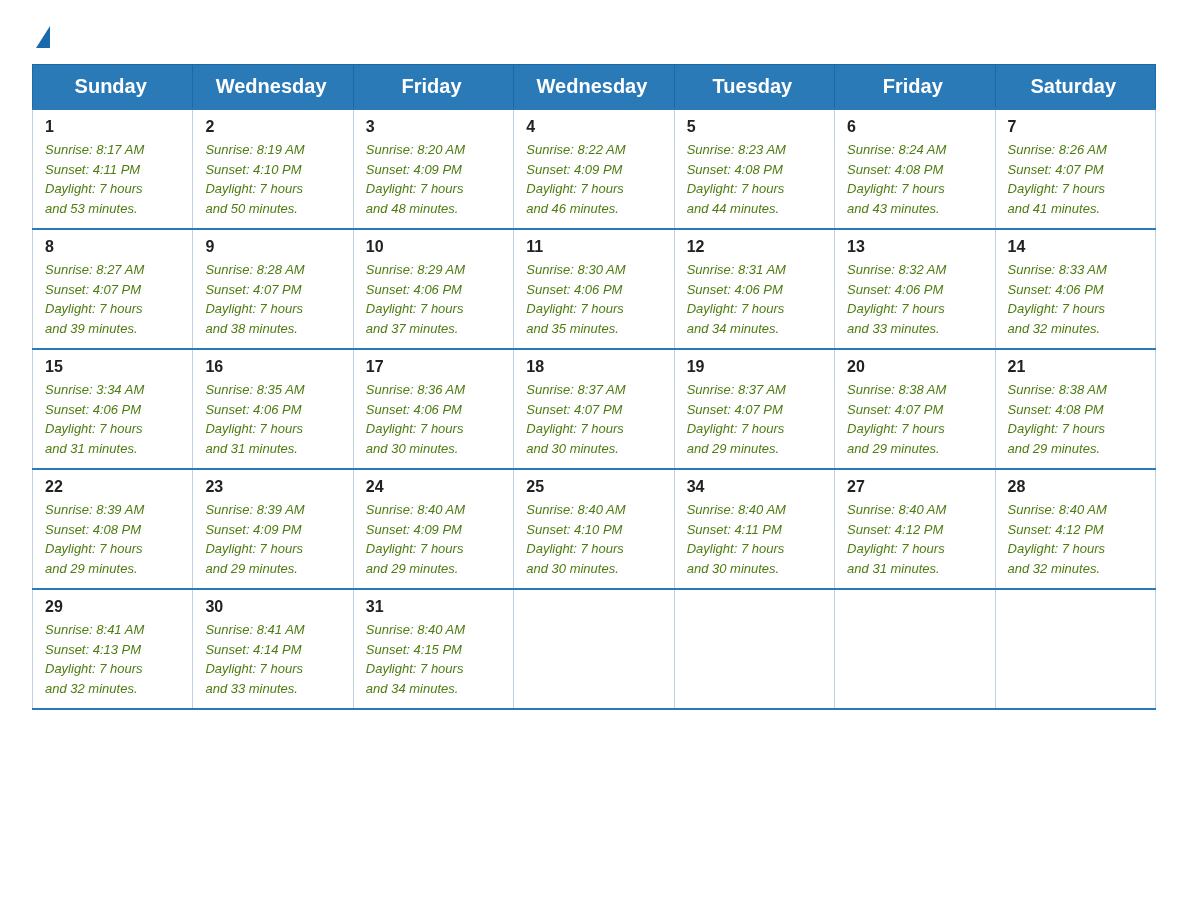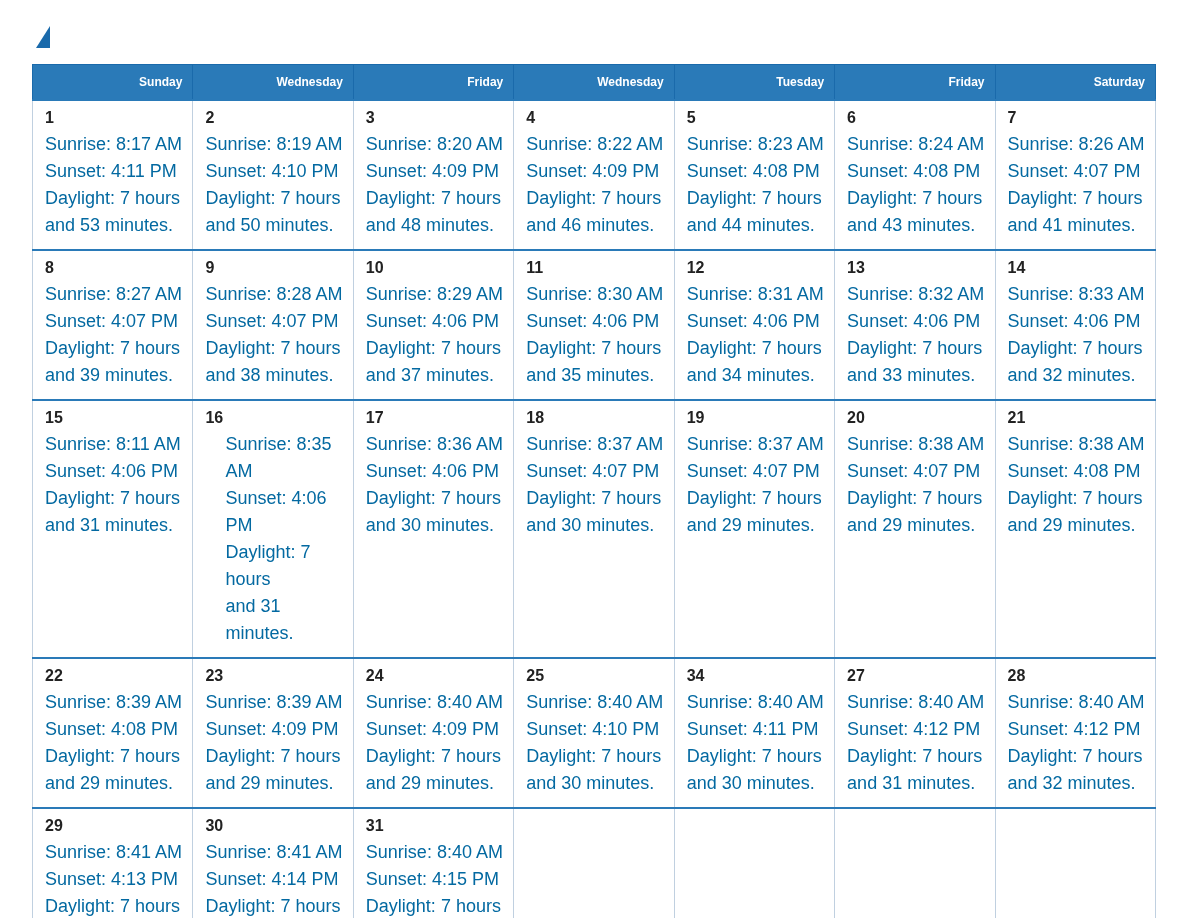--- a/index.html
+++ b/index.html
@@ -60,47 +60,48 @@
       margin-top: 4px;
     }
     .calendar {
       width: 100%;
       border-collapse: collapse;
       border: 1.5px solid #1a6aab;
     }
     .calendar th {
       background: #2a7ab8;
       color: #fff;
-      font-size: 12px;
+      font-size: 20px;
       font-weight: bold;
       padding: 10px 10px 10px 6px;
-      text-align: right;
+      text-align: center;
       border: 1px solid #1a6aab;
     }
     .calendar td {
       vertical-align: top;
       padding: 8px 10px 10px 12px;
       border: 1px solid #c0d0e0;
       width: 14.28%;
       min-height: 90px;
     }
     .calendar tr {
       border-bottom: 2px solid #2a7ab8;
     }
     .day-number {
       font-size: 16px;
       font-weight: bold;
       color: #222;
       margin-bottom: 4px;
       display: block;
     }
     .day-info {
-      font-size: 18px;
-      color: #0369a1;
+      font-size: 13px;
+      color: #4d7c0f;
       line-height: 1.5;
+      font-style: italic;
     }
     .empty-cell {
       background: #fff;
     }
   </style>
 </head>
 <body>
 
 <div class="header">
   <div class="logo">
@@ -227,28 +228,28 @@
           <span class="day-number">14</span>
           <div class="day-info" style="white-space: pre-line;">Sunrise: 8:33 AM
 Sunset: 4:06 PM
 Daylight: 7 hours
 and 32 minutes.</div>
         </td>
       </tr>
       <tr>
         <td>
           <span class="day-number">15</span>
-          <div class="day-info" style="white-space: pre-line;">Sunrise: 8:11 AM
+          <div class="day-info" style="white-space: pre-line;">Sunrise: 3:34 AM
 Sunset: 4:06 PM
 Daylight: 7 hours
 and 31 minutes.</div>
         </td>
         <td>
           <span class="day-number">16</span>
-          <div class="day-info" style="white-space: pre-line; margin-left: 20px;">Sunrise: 8:35 AM
+          <div class="day-info" style="white-space: pre-line;">Sunrise: 8:35 AM
 Sunset: 4:06 PM
 Daylight: 7 hours
 and 31 minutes.</div>
         </td>
         <td>
           <span class="day-number">17</span>
           <div class="day-info" style="white-space: pre-line;">Sunrise: 8:36 AM
 Sunset: 4:06 PM
 Daylight: 7 hours
 and 30 minutes.</div>

